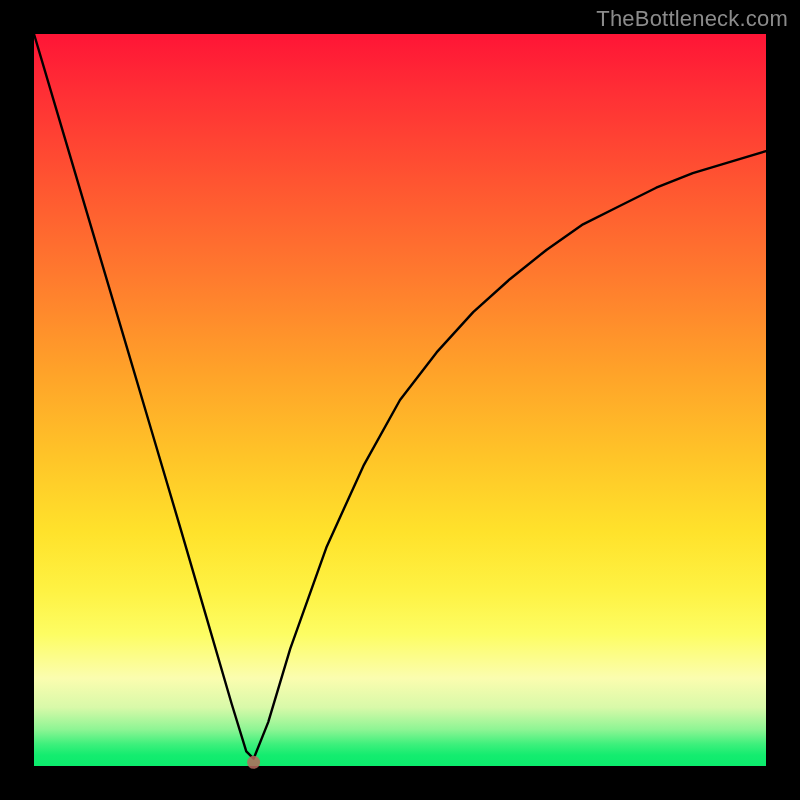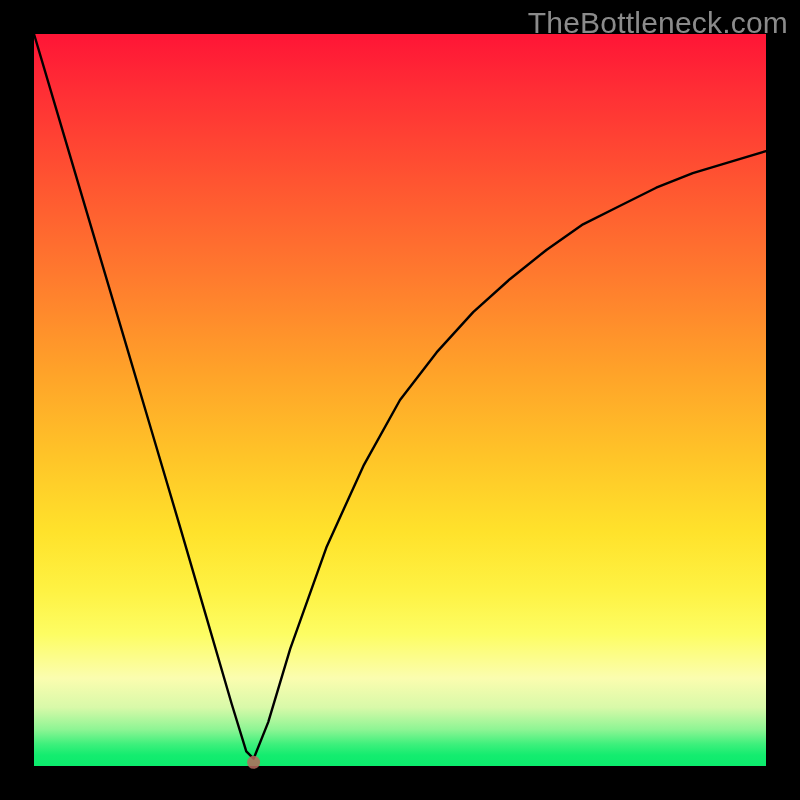--- a/index.html
+++ b/index.html
@@ -41,21 +41,21 @@
       #3ef07c 97%,
       #14ec6f 98.5%,
       #0beb6c 100%
     );
   }
   .watermark {
     position: absolute;
     top: 6px;
     right: 12px;
     color: #8b8b8b;
-    font-size: 30px;
+    font-size: 22px;
     font-weight: 400;
     letter-spacing: 0.2px;
     user-select: none;
   }
   svg.curve {
     position: absolute;
     left: 0; top: 0;
     width: 732px;
     height: 732px;
     overflow: visible;

